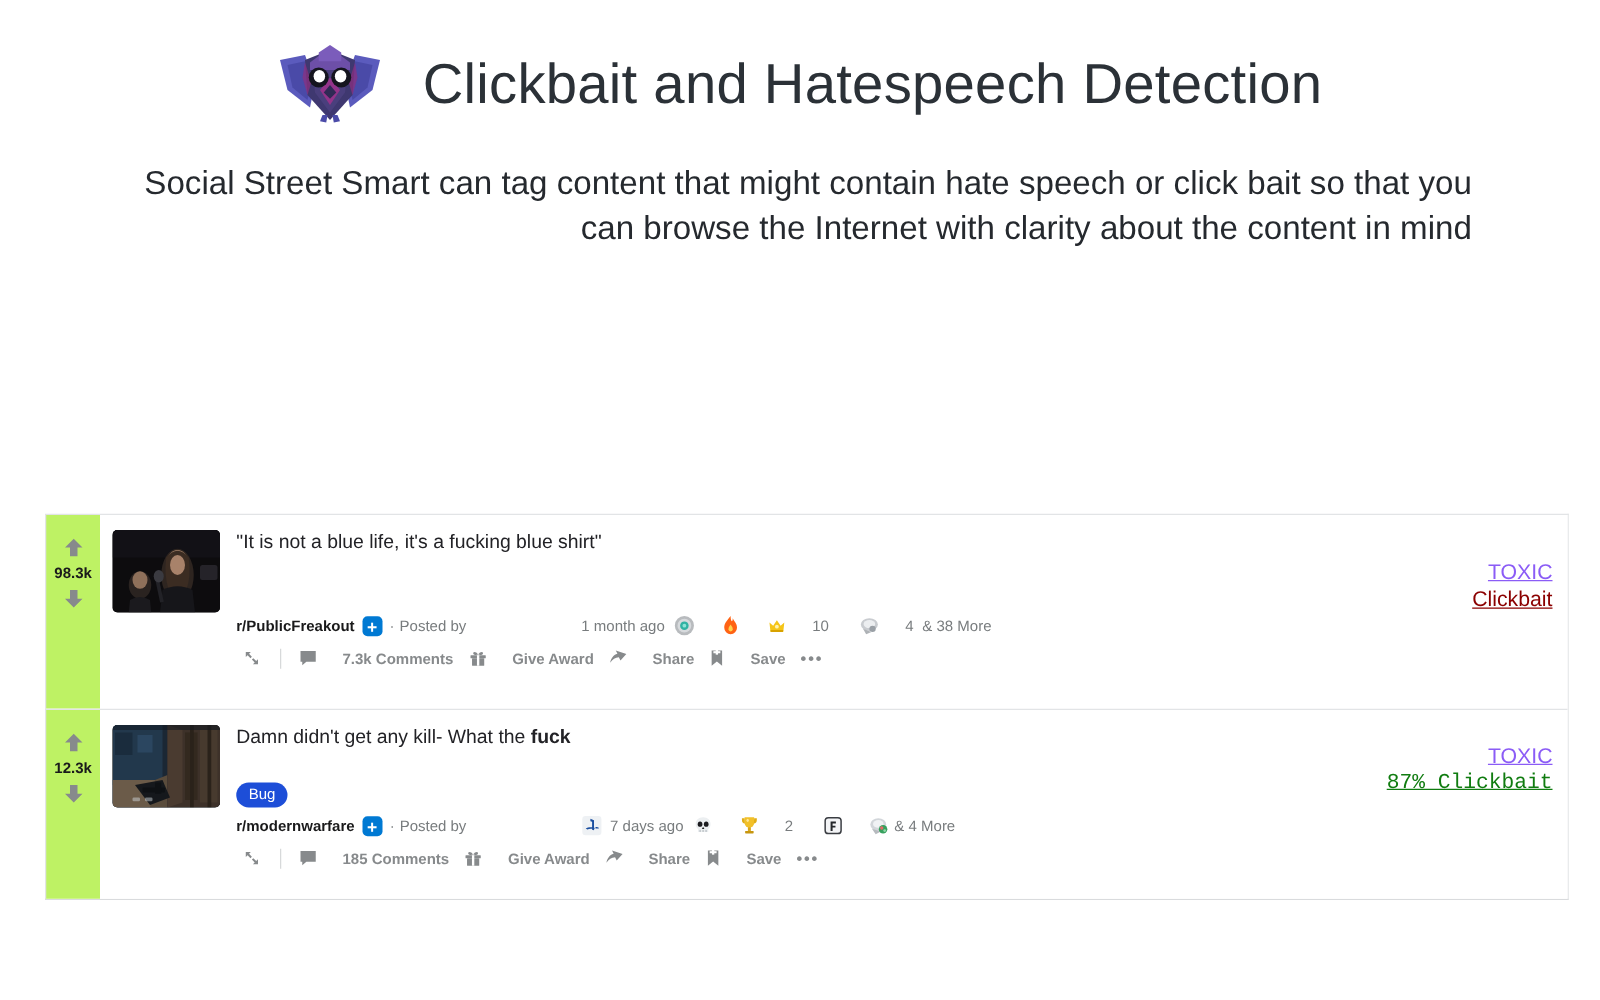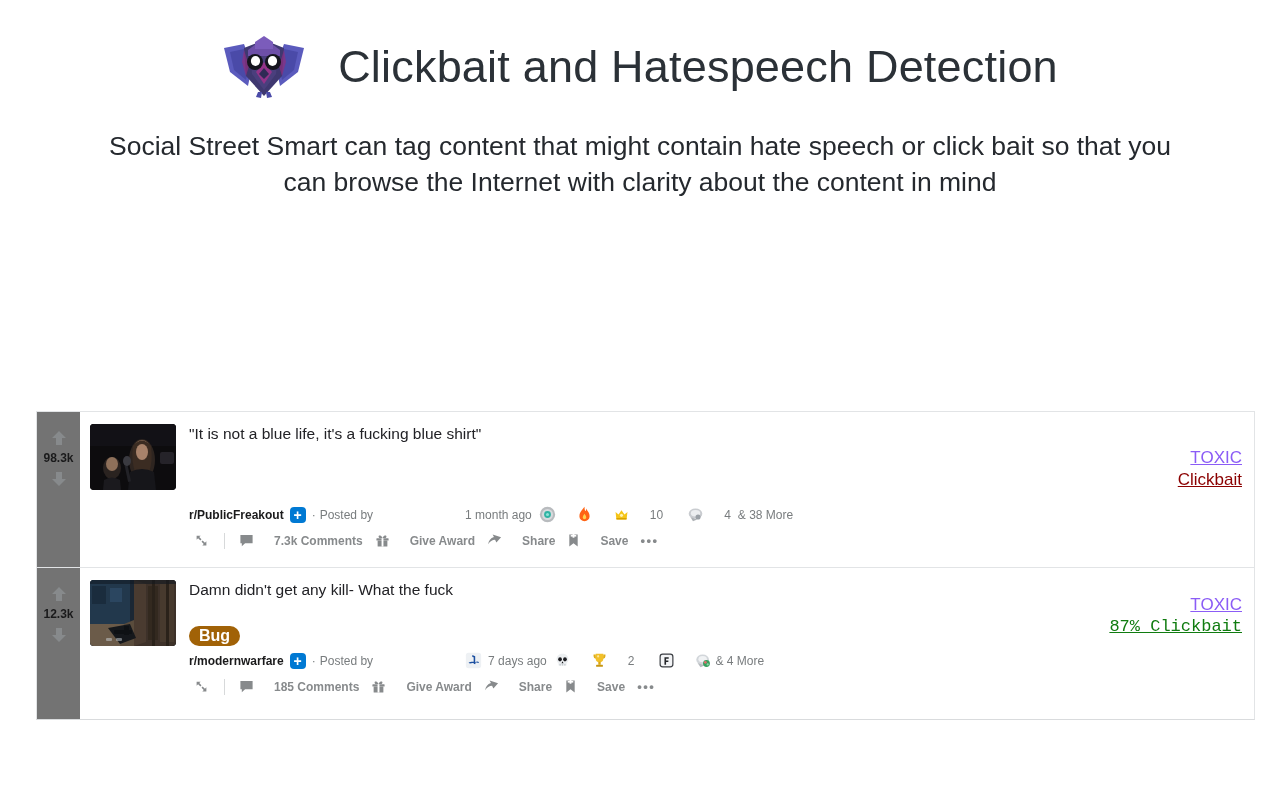--- a/index.html
+++ b/index.html
@@ -38,21 +38,21 @@
     font-weight: 400;
     color: #2b3137;
     letter-spacing: 0.2px;
     white-space: nowrap;
     line-height: 1;
   }
 
   .subtitle {
     margin: 26px auto 0;
     width: 1075px;
-    text-align: center;
+    text-align: right;
     font-size: 26.5px;
     line-height: 36px;
     color: #25292e;
     font-weight: 400;
   }
 
   
   .feed {
     position: absolute;
     left: 36px;
@@ -68,21 +68,21 @@
     display: flex;
     position: relative;
     background: #ffffff;
   }
   .post + .post { border-top: 1px solid #e2e4e6; }
 
   
   .votes {
     width: 44px;
     flex: 0 0 44px;
-    background: #737373;
+    background: #bef264;
     border-left: 1px solid #e2e4e6;
     display: flex;
     flex-direction: column;
     align-items: center;
     padding-top: 16px;
     gap: 3px;
   }
   .vote-arrow {
     width: 20px;
     height: 20px;
@@ -125,43 +125,43 @@
     min-width: 0;
   }
 
   .post-title {
     font-size: 15.5px;
     color: #222226;
     line-height: 20px;
     font-weight: 400;
     margin-top: 0px;
   }
-  .post-title b { font-weight: normal; }
+  .post-title b { font-weight: bold; }
 
   .flair {
     display: inline-block;
     align-self: flex-start;
-    background: #a16207;
+    background: #1d4ed8;
     color: #ffffff;
-    font-size: 16px;
-    font-weight: bold;
+    font-size: 12px;
+    font-weight: normal;
     border-radius: 11px;
     padding: 3px 10px 4px;
     margin-top: 26px;
     line-height: 13px;
   }
 
   .meta-row {
     display: flex;
     align-items: center;
     font-size: 12px;
     color: #787c7e;
     white-space: nowrap;
   }
-  .post-1 .meta-row { margin-top: 62px; }
+  .post-1 .meta-row { margin-top: 48px; }
   .post-2 .meta-row { margin-top: 6px; }
 
   .subreddit {
     font-weight: bold;
     color: #1a1a1b;
   }
   .plus-badge {
     display: inline-flex;
     align-items: center;
     justify-content: center;

